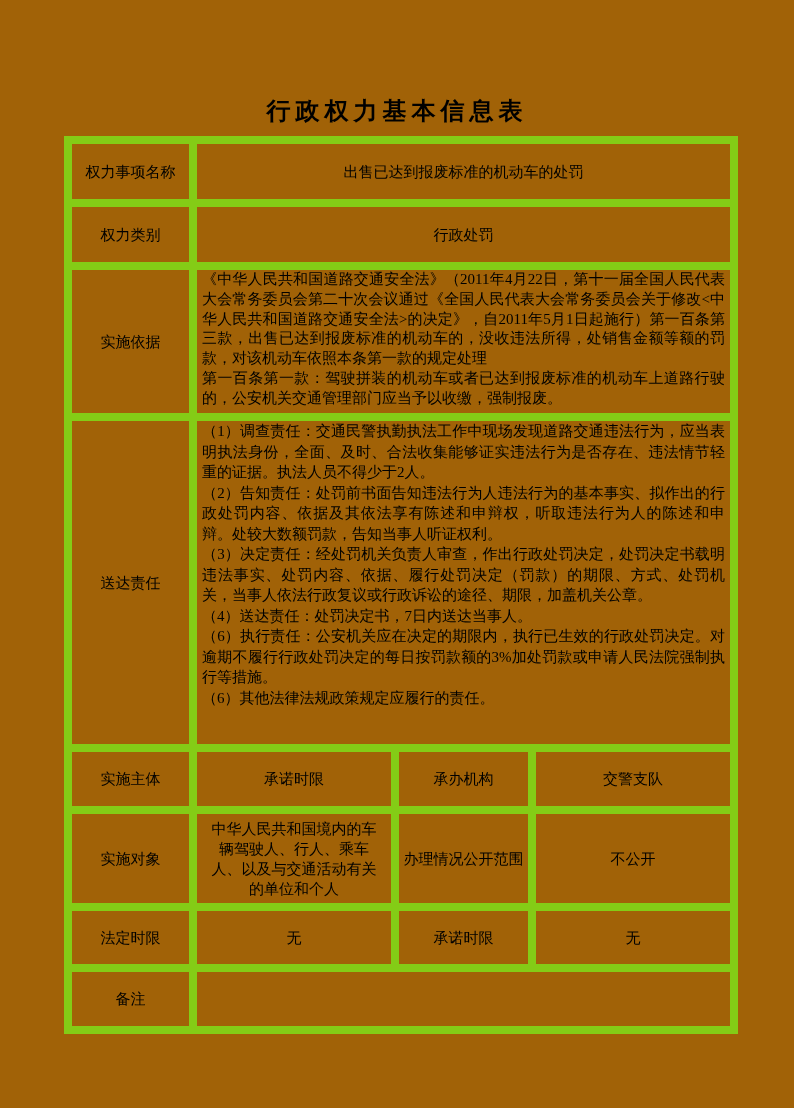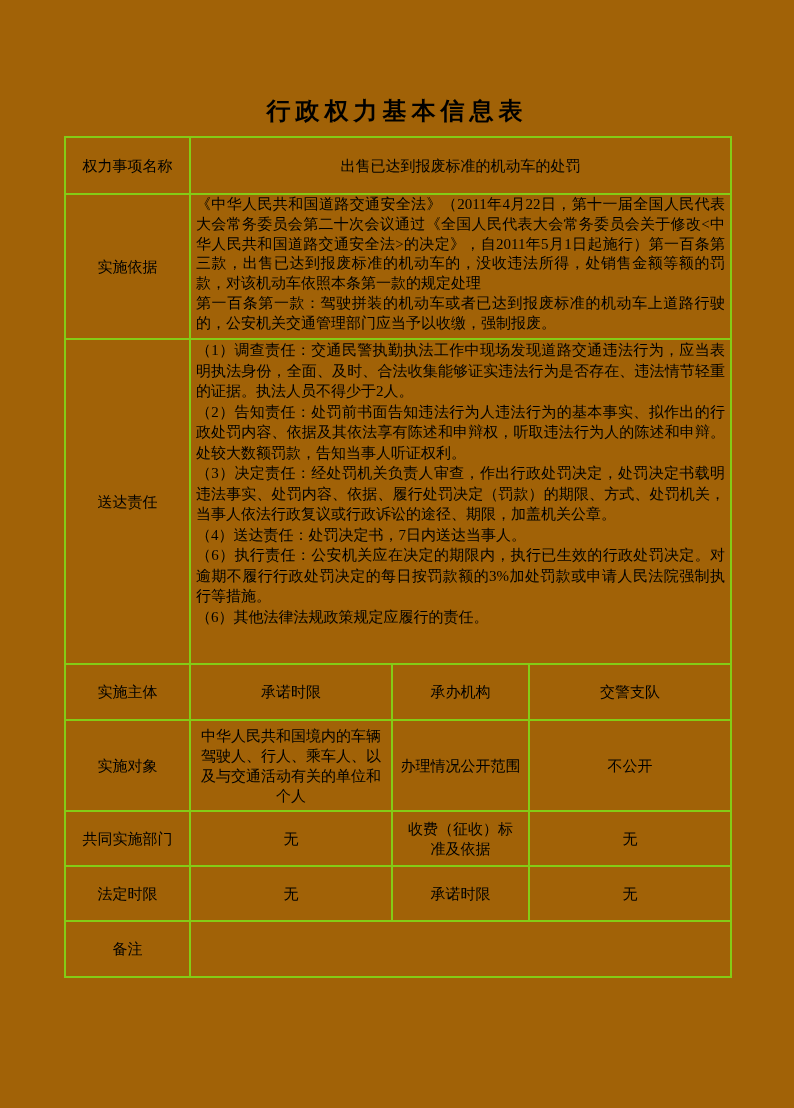--- a/index.html
+++ b/index.html
@@ -32,21 +32,21 @@
     position: absolute;
     left: 64px;
     top: 136px;
     width: 666px;
     border-collapse: collapse;
     table-layout: fixed;
     font-size: 15px;
     color: #000000;
   }
   .info-table td {
-    border: 2px solid #84cc16;
+    border: 8px solid #84cc16;
     padding: 0 4px;
     vertical-align: middle;
     text-align: center;
     line-height: 20px;
     overflow: hidden;
   }
   col.c1 { width: 125px; }
   col.c2 { width: 202px; }
   col.c3 { width: 137px; }
   col.c4 { width: 202px; }
@@ -91,20 +91,24 @@
         <col class="c3">
         <col class="c4">
     </colgroup>
 
     <tbody>
         <tr class="r1">
       <td class="label-cell">权力事项名称</td>
       <td colspan="3">出售已达到报废标准的机动车的处罚</td>
     </tr>
 
+    <tr class="r2">
+      <td class="label-cell">权力类别</td>
+      <td colspan="3">行政处罚</td>
+    </tr>
 
     <tr class="r3">
       <td class="label-cell">实施依据</td>
       <td colspan="3" class="block-text">
         <div>《中华人民共和国道路交通安全法》（2011年4月22日，第十一届全国人民代表大会常务委员会第二十次会议通过《全国人民代表大会常务委员会关于修改&lt;中华人民共和国道路交通安全法&gt;的决定》，自2011年5月1日起施行）第一百条第三款，出售已达到报废标准的机动车的，没收违法所得，处销售金额等额的罚款，对该机动车依照本条第一款的规定处理</div>
         <div>第一百条第一款：驾驶拼装的机动车或者已达到报废标准的机动车上道路行驶的，公安机关交通管理部门应当予以收缴，强制报废。</div>
       </td>
     </tr>
 
     <tr class="r4">
@@ -126,26 +130,20 @@
       <td>交警支队</td>
     </tr>
 
     <tr class="r6">
       <td class="label-cell">实施对象</td>
       <td class="center-multiline">中华人民共和国境内的车辆驾驶人、行人、乘车人、以及与交通活动有关的单位和个人</td>
       <td class="label-cell">办理情况公开范围</td>
       <td>不公开</td>
     </tr>
 
-    <tr class="r7">
-      <td class="label-cell">共同实施部门</td>
-      <td>无</td>
-      <td class="label-cell center-multiline">收费（征收）标准及依据</td>
-      <td>无</td>
-    </tr>
 
     <tr class="r8">
       <td class="label-cell">法定时限</td>
       <td>无</td>
       <td class="label-cell">承诺时限</td>
       <td>无</td>
     </tr>
 
     <tr class="r9">
       <td class="label-cell">备注</td>

